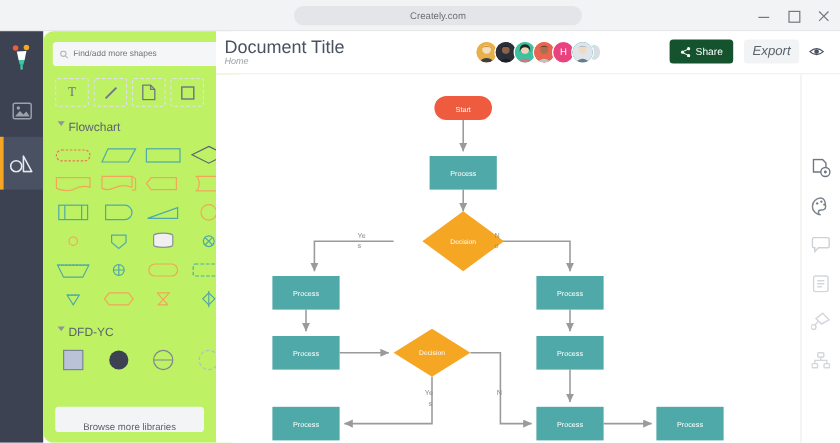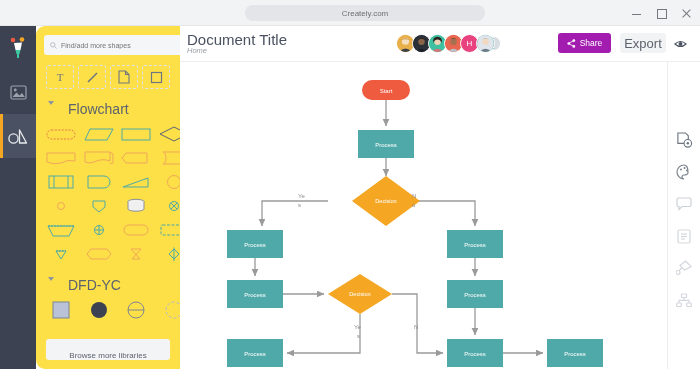--- a/index.html
+++ b/index.html
@@ -52,43 +52,43 @@
   }
   .rail-item.active { background: #4a5162; }
   .rail-item.active::before {
     content: ""; position: absolute; left: 0; top: 0; width: 3px; height: 44px;
     background: #f5a623;
   }
 
   
   .shape-panel {
     position: absolute; left: 36px; top: 26px; width: 164px; height: 343px;
-    background: #fde047; border-right: 1px solid #e6e8eb; border-radius: 9px;
+    background: #bef264; border-right: 1px solid #e6e8eb; border-radius: 9px;
   }
   .search-box {
     margin: 9px 8px 0 8px; height: 20px;
     background: #f5f6f7; border-radius: 3px;
     display: flex; align-items: center; padding: 0 6px; gap: 4px;
   }
   .search-box input {
     border: none; outline: none; background: transparent;
     font-size: 7px; color: #9aa0a6; font-family: "Liberation Sans", sans-serif;
     width: 110px;
   }
   .basic-tools {
     display: flex; gap: 4px; padding: 10px 10px 0 10px;
   }
   .tool-cell {
     width: 28px; height: 24px; border: 1px dashed #dfe2e6; border-radius: 2px;
     display: flex; align-items: center; justify-content: center;
     color: #6f7680; cursor: pointer;
   }
   .section-head {
-    display: flex; align-items: flex-start; gap: 14px;
-    padding: 12px 0 6px 12px; font-size: 14px; color: #5c636e; cursor: pointer;
+    display: flex; align-items: flex-start; gap: 3px;
+    padding: 12px 0 6px 12px; font-size: 10px; color: #5c636e; cursor: pointer;
   }
   .chev {
     width: 0; height: 0; border-left: 3px solid transparent; border-right: 3px solid transparent;
     border-top: 4px solid #8f959d;
   }
   .shape-grid {
     display: grid; grid-template-columns: repeat(4, 1fr);
     padding: 0 6px; row-gap: 2px;
   }
   .shape-cell {
@@ -116,29 +116,29 @@
     font-size: 8px; color: #fff; overflow: hidden; position: relative;
   }
   .av:first-child { margin-left: 0; }
   .av-more { display: flex; align-items: center; margin-left: -2px; }
   .av-more span {
     display: block; width: 7px; height: 15px; border-radius: 0 8px 8px 0;
     border: 1.5px solid #fff; border-left: none; margin-left: -3px;
   }
   .btn-share {
     position: absolute; left: 378px; top: 7px; width: 53px; height: 20px;
-    background: #a21caf; border-radius: 3px; color: #fff;
+    background: #14532d; border-radius: 3px; color: #fff;
     display: flex; align-items: center; justify-content: center; gap: 4px;
     font-size: 8.5px; cursor: pointer;
   }
   .btn-export {
     position: absolute; left: 440px; top: 7px; width: 46px; height: 20px;
     background: #f2f3f5; border-radius: 3px; color: #5c636e;
     display: flex; align-items: center; justify-content: center;
-    font-size: 13px; cursor: pointer;
+    font-size: 11px; cursor: pointer; font-style: italic;
   }
   .btn-eye {
     position: absolute; left: 494px; top: 9px; cursor: pointer; color: #4a5160;
   }
 
   
   .canvas {
     position: absolute; left: 180px; top: 62px; width: 487px; height: 307px;
     background: #ffffff; overflow: hidden;
   }

